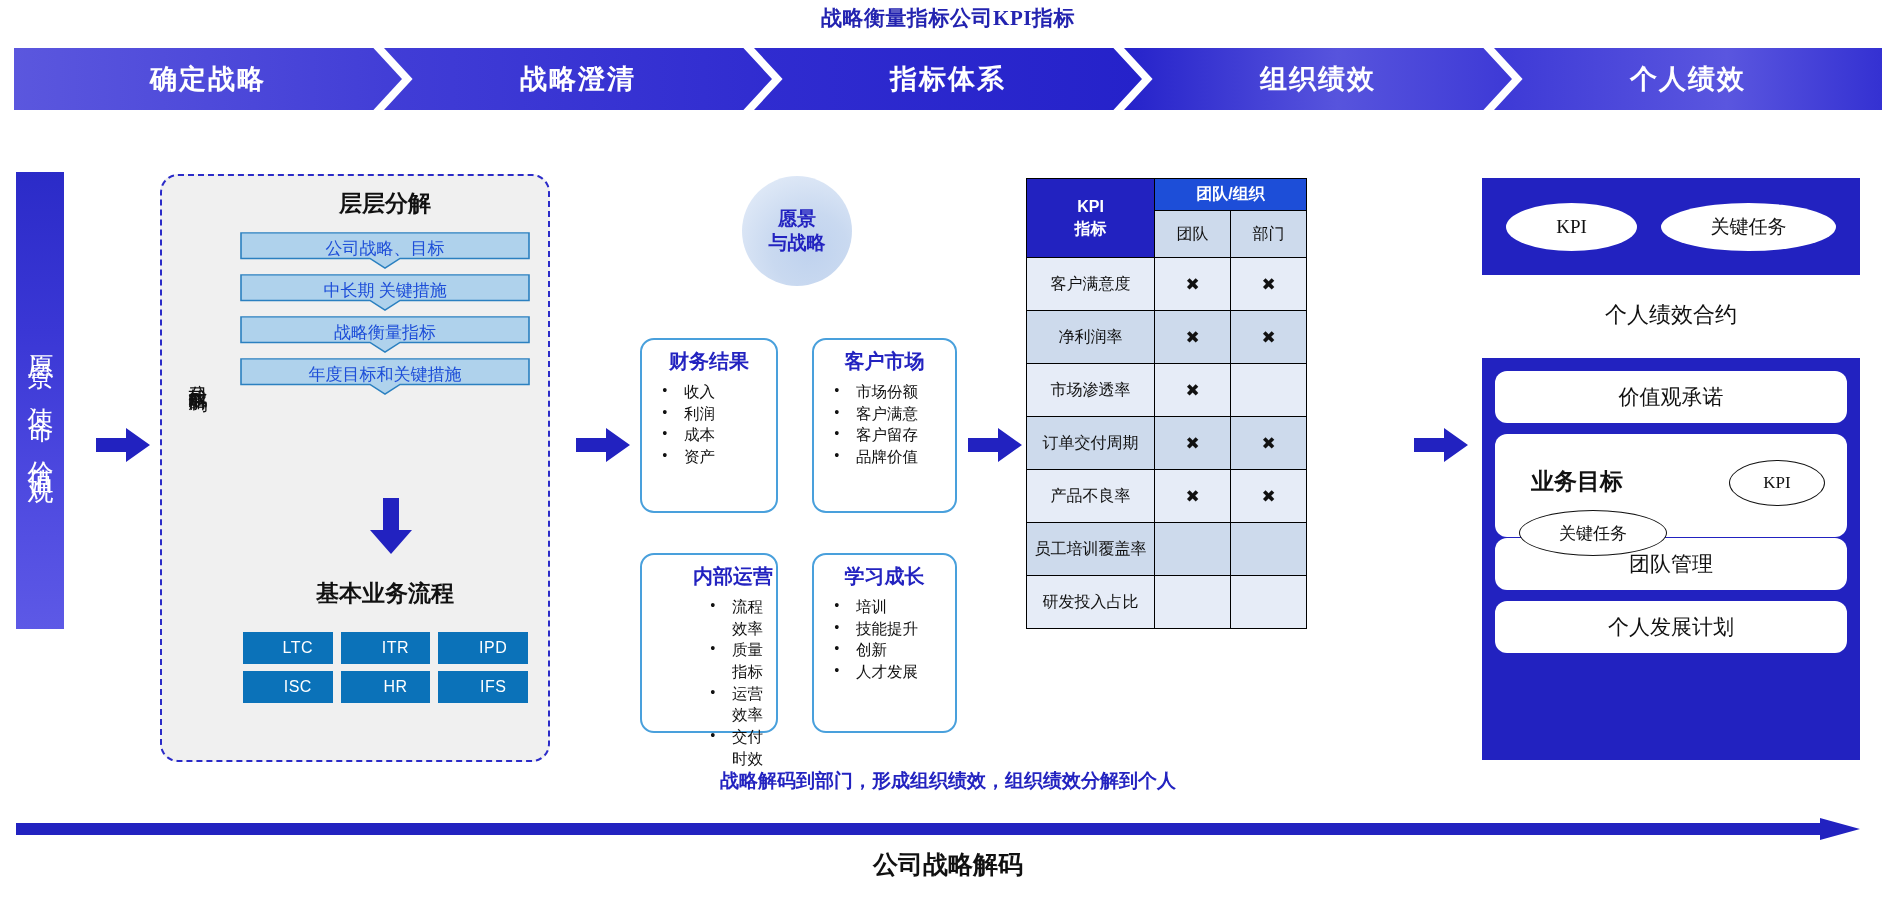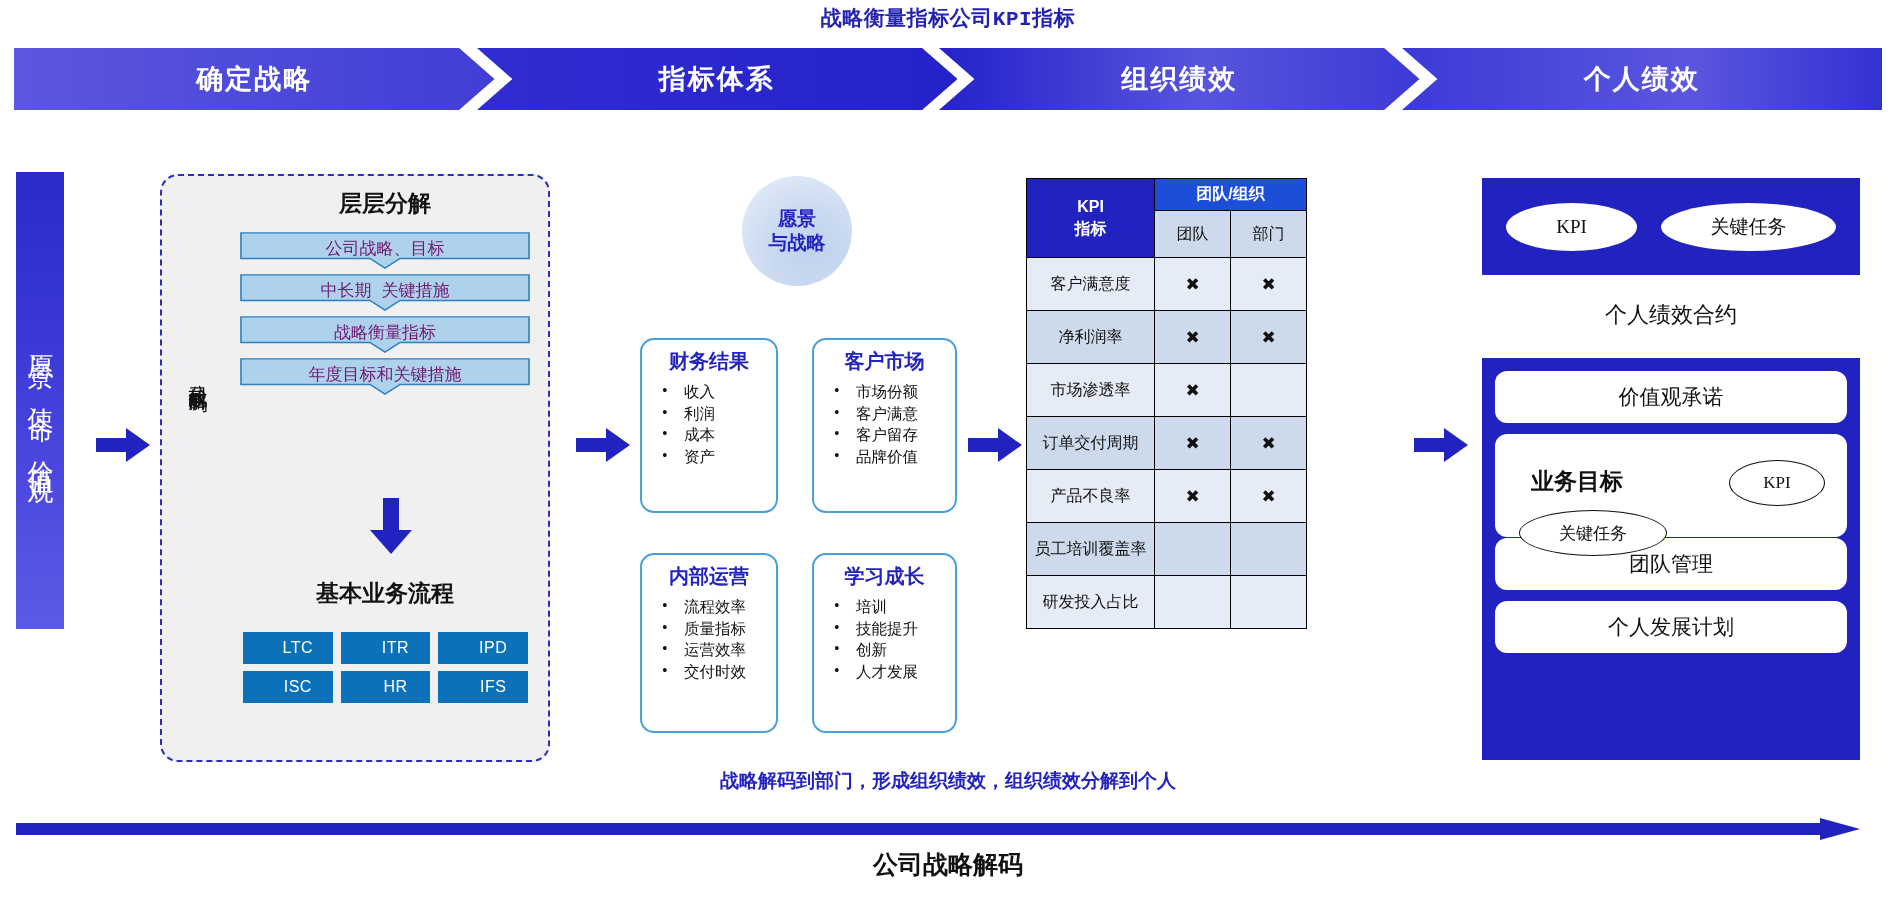--- a/index.html
+++ b/index.html
@@ -12,21 +12,21 @@
     position: relative;
     font-family: "Liberation Sans", sans-serif;
     overflow: hidden;
   }
 
   
   .doc-title {
     position: absolute;
     top: 4px; left: 0; width: 1896px;
     text-align: center;
-    font-family: Liberation Mono, monospace;
+    font-family: Liberation Serif, serif;
     font-weight: bold;
     font-size: 21px;
     color: #2323B0;
     letter-spacing: .5px;
   }
 
   
   .banner {
     position: absolute;
     top: 48px; left: 14px;
@@ -110,23 +110,23 @@
   .cascade-item {
     position: relative;
     height: 37px;
     margin-bottom: 5px;
   }
   .cascade-item .cshape { position: absolute; inset: 0; }
   .cascade-item .cshape svg { width:100%; height:100%; display:block; }
   .cascade-item span {
     position: absolute; inset: 0;
     display: flex; align-items: center; justify-content: center;
-    font-family: Liberation Mono, monospace;
+    font-family: Liberation Serif, serif;
     font-size: 17px;
-    color: #701a75;
+    color: #1d4ed8;
     padding-bottom: 5px;
     z-index: 2;
   }
   .down-arrow-big {
     position: absolute;
     left: 370px; top: 498px;
   }
   .biz-flow-title {
     position: absolute;
     left: 250px; top: 578px;
@@ -369,20 +369,34 @@
           </defs>
         <path d="M0,0 L352,0 L380,31 L352,62 L0,62 Z" fill="url(#g1)"></path>
       </svg>
     </div>
     <span class="chev-label">确定战略</span>
   </div>
   <div class="chev">
     <div class="shape">
       <svg viewBox="0 0 380 62" preserveAspectRatio="none">
         <defs>
+            <linearGradient id="g2" x1="0" y1="0" x2="1" y2="0">
+          <stop offset="0%" stop-color="#413DD6"></stop>
+              <stop offset="100%" stop-color="#302CD0"></stop>
+        </linearGradient>
+          </defs>
+        <path d="M0,0 L352,0 L380,31 L352,62 L0,62 L28,31 Z" fill="url(#g2)"></path>
+      </svg>
+    </div>
+    <span class="chev-label">战略澄清</span>
+  </div>
+  <div class="chev">
+    <div class="shape">
+      <svg viewBox="0 0 380 62" preserveAspectRatio="none">
+        <defs>
             <linearGradient id="g3" x1="0" y1="0" x2="1" y2="0">
           <stop offset="0%" stop-color="#302CD0"></stop>
               <stop offset="100%" stop-color="#2522CA"></stop>
         </linearGradient>
           </defs>
         <path d="M0,0 L352,0 L380,31 L352,62 L0,62 L28,31 Z" fill="url(#g3)"></path>
       </svg>
     </div>
     <span class="chev-label">指标体系</span>
   </div>
@@ -510,21 +524,21 @@
 <div class="bsc-box" style="left:812px; top:338px; width:145px; height:175px;">
   <div class="bsc-title">客户市场</div>
   <ul>
     <li>市场份额</li>
     <li>客户满意</li>
     <li>客户留存</li>
     <li>品牌价值</li>
   </ul>
 </div>
 
-<div class="bsc-box" style="left:640px; top:553px; width:138px; height:180px;">
+<div class="bsc-box" style="left:640px; top:553px; width:138px; height:180px;padding-left:48px;">
   <div class="bsc-title">内部运营</div>
   <ul>
     <li>流程效率</li>
     <li>质量指标</li>
     <li>运营效率</li>
     <li>交付时效</li>
   </ul>
 </div>
 
 <div class="bsc-box" style="left:812px; top:553px; width:145px; height:180px;">

